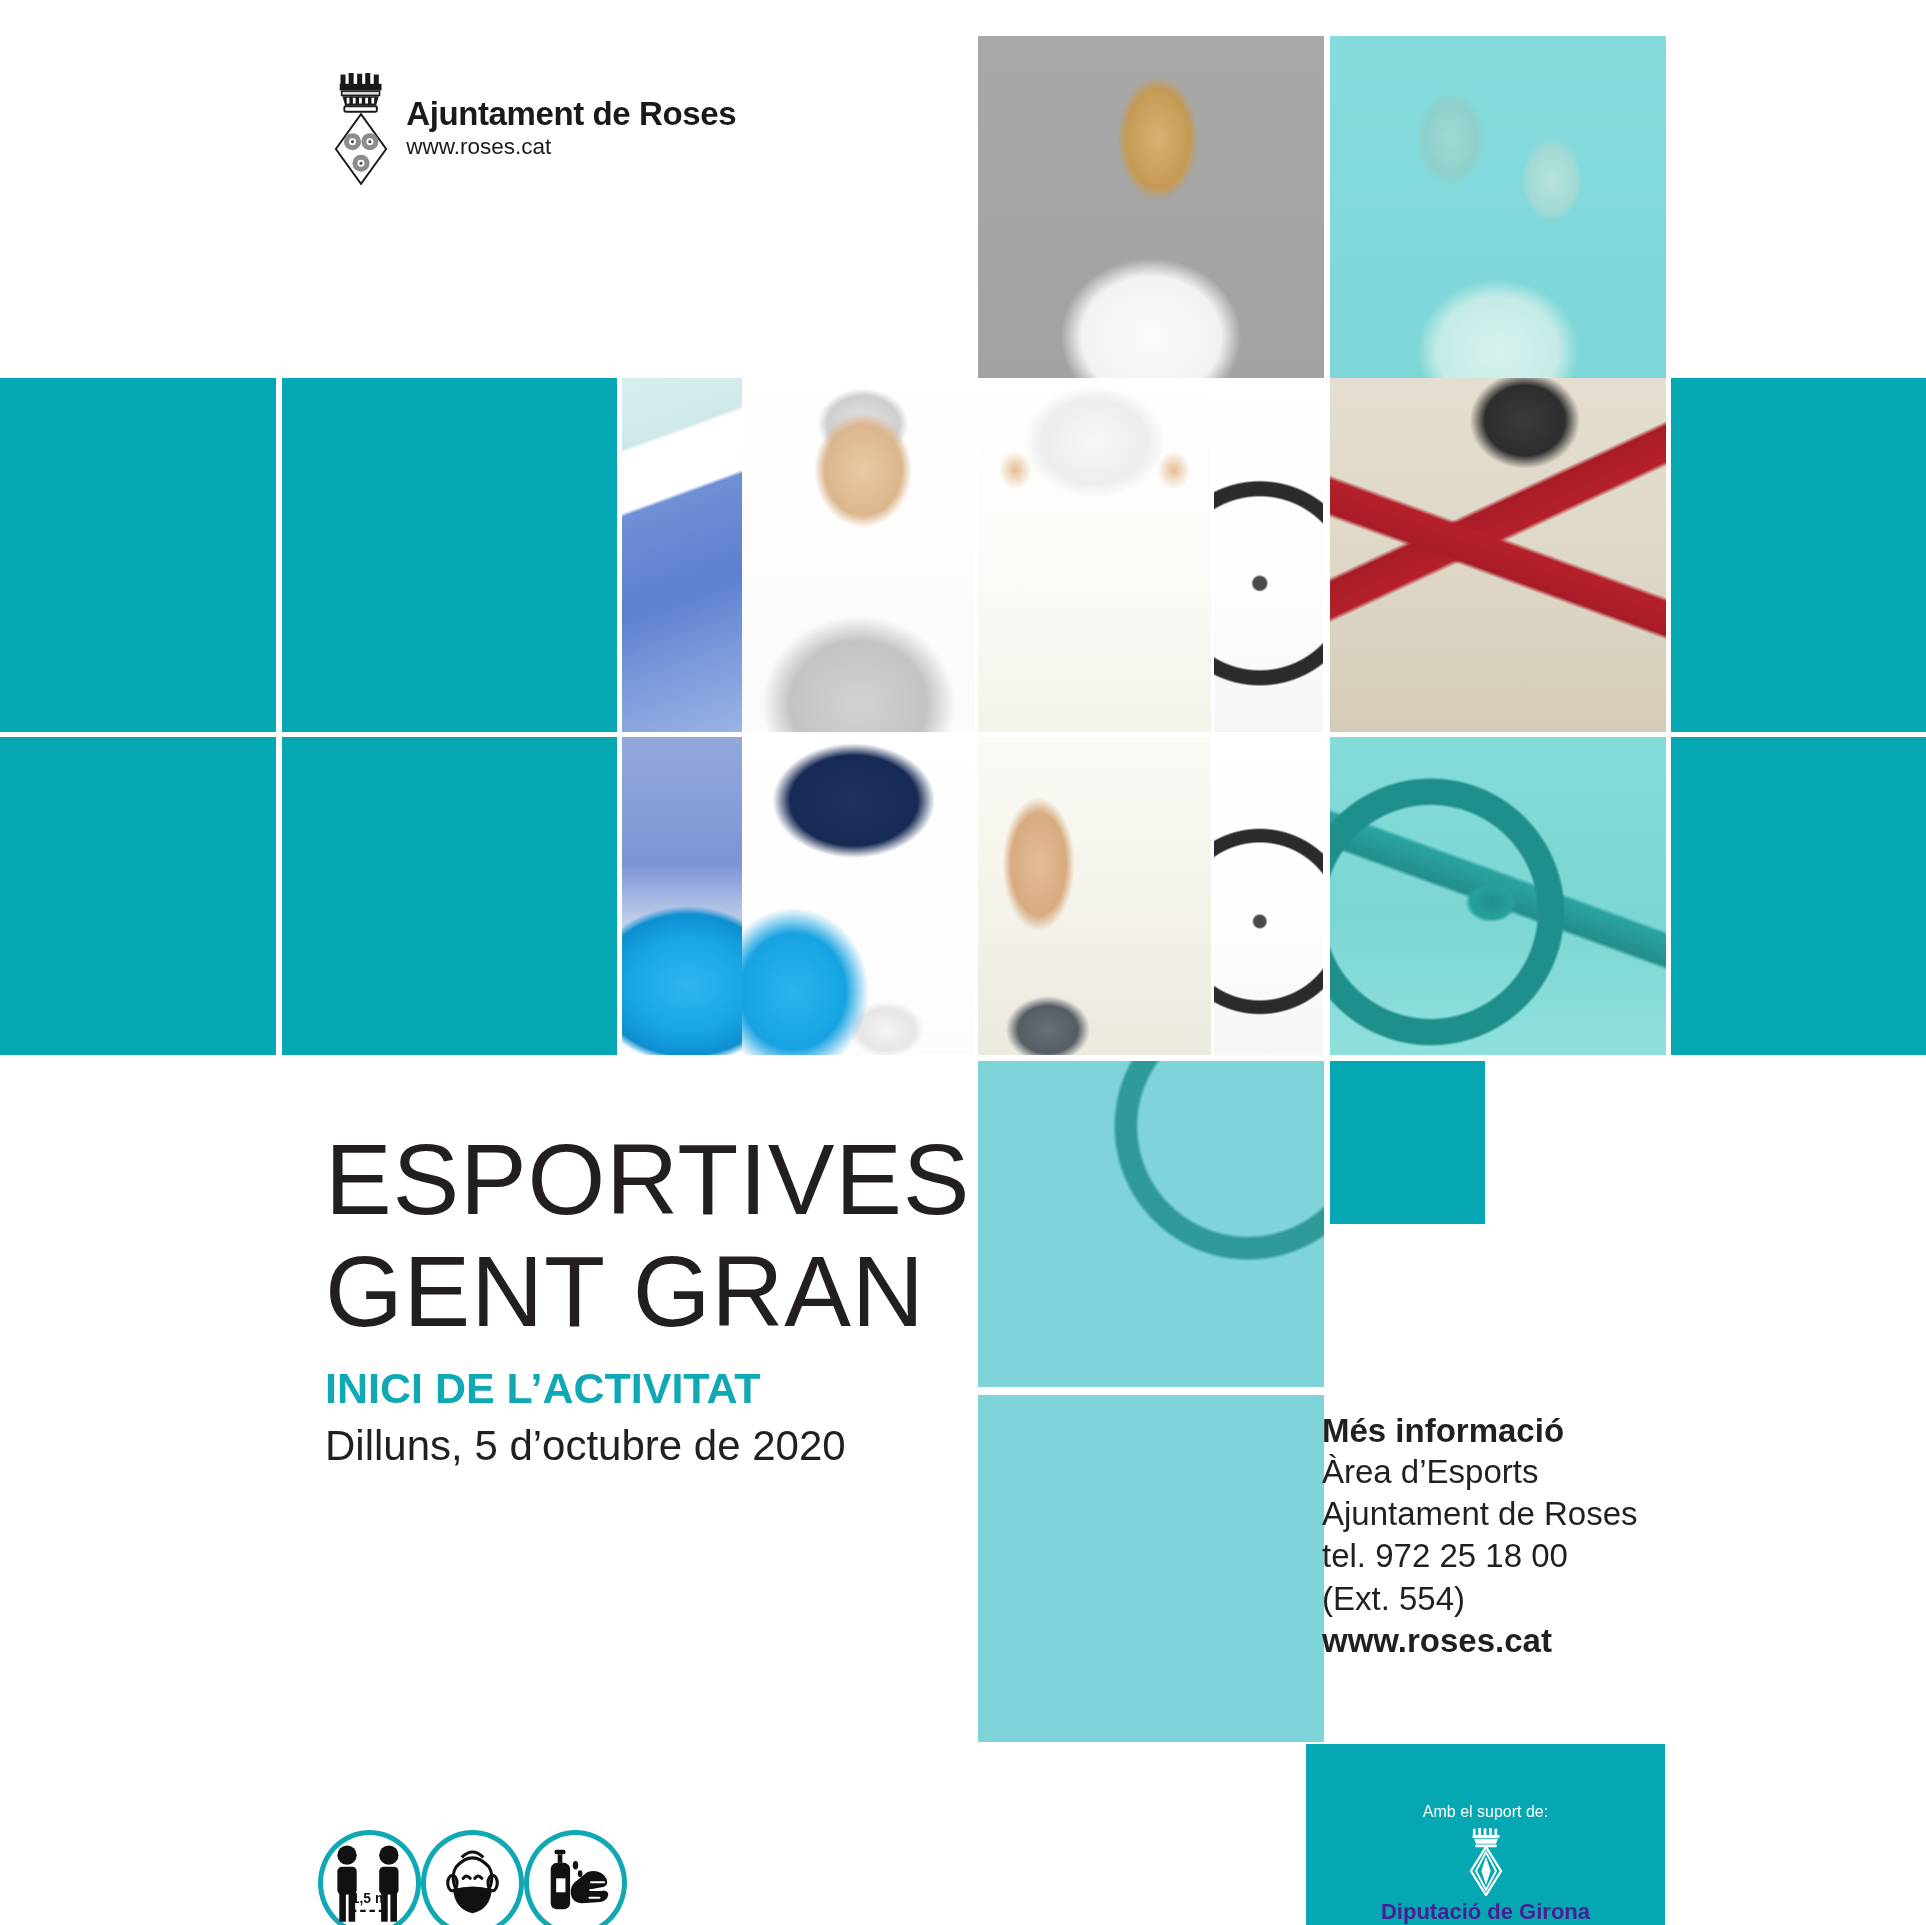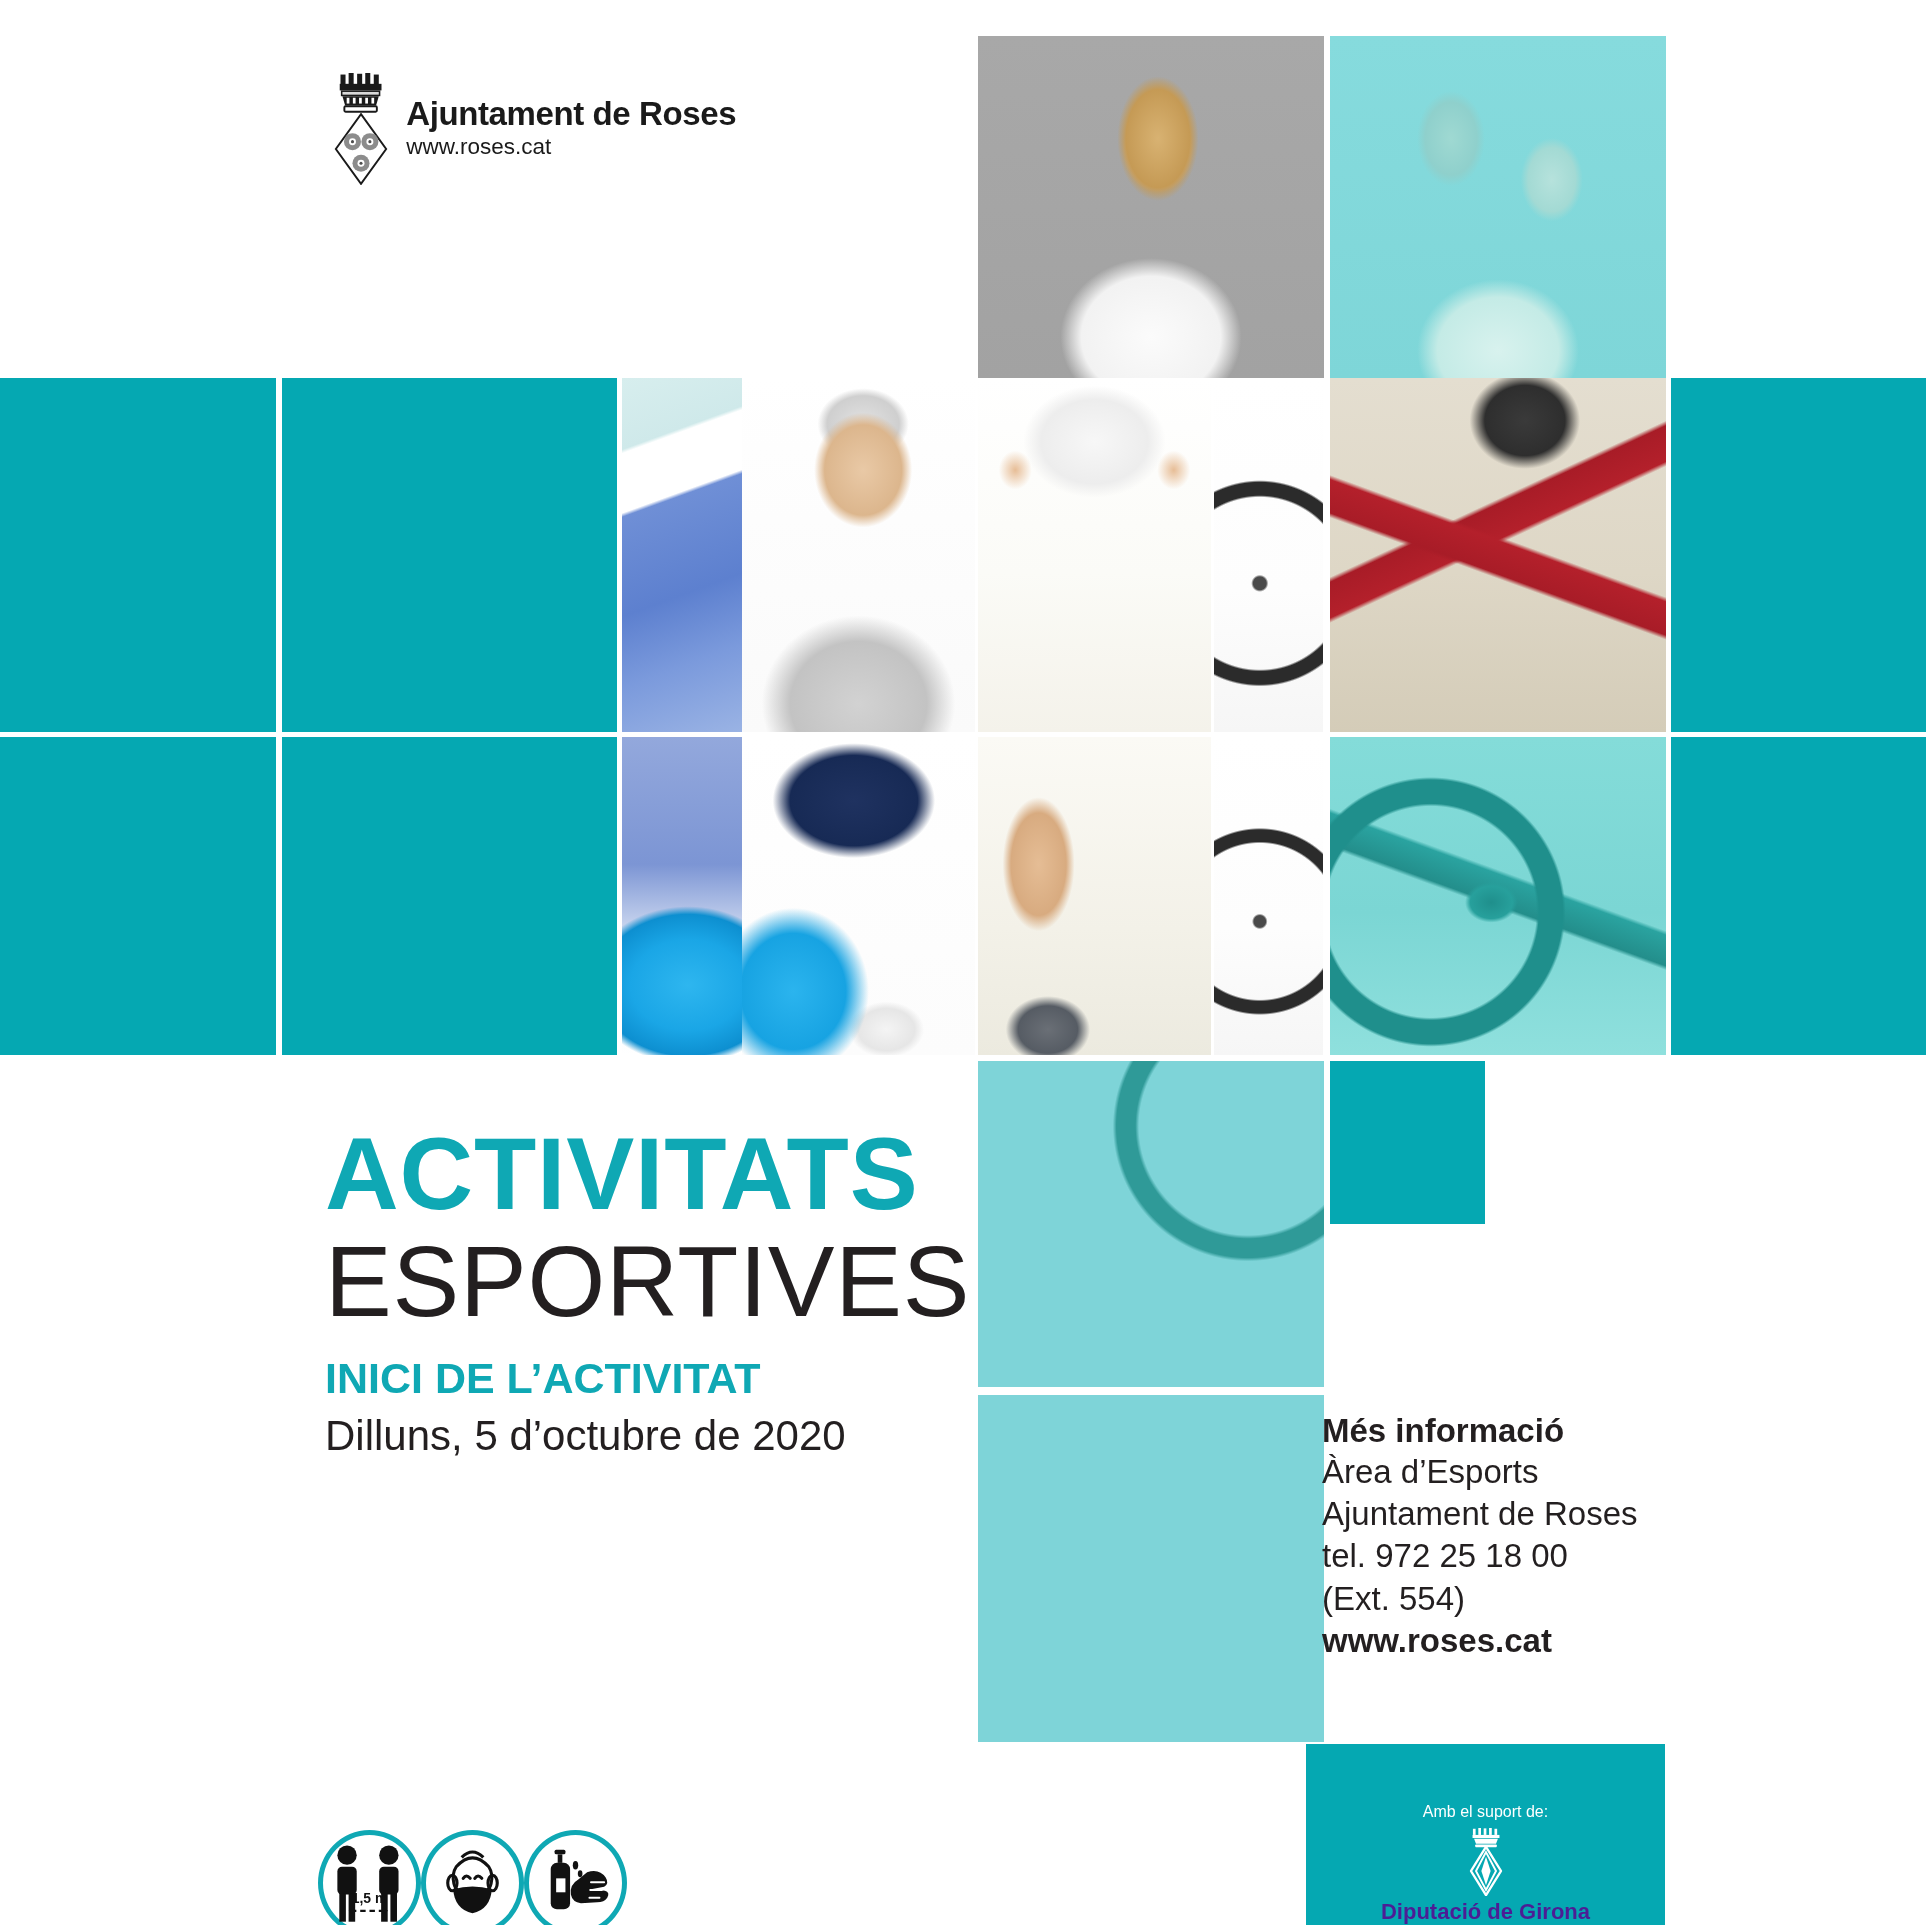--- a/index.html
+++ b/index.html
@@ -201,22 +201,22 @@
         </g>
       </svg>
     </div>
     <div class="logo-text">
       <div class="logo-name">Ajuntament de Roses</div>
       <div class="logo-url">www.roses.cat</div>
     </div>
   </div>
 
   <div class="headline">
-    <div class="h-l1">ACTIVITATS</div>
     <div class="h-l2">ESPORTIVES</div>
+    <div class="h-l3">GENT GRAN</div>
     <div class="h-sub">INICI DE L’ACTIVITAT</div>
     <div class="h-date">Dilluns, 5 d’octubre de 2020</div>
   </div>
 
   <div class="contact">
     <div class="c-head">Més informació</div>
     <div class="c-line">Àrea d’Esports</div>
     <div class="c-line">Ajuntament de Roses</div>
     <div class="c-line">tel. 972 25 18 00</div>
     <div class="c-line">(Ext. 554)</div>

